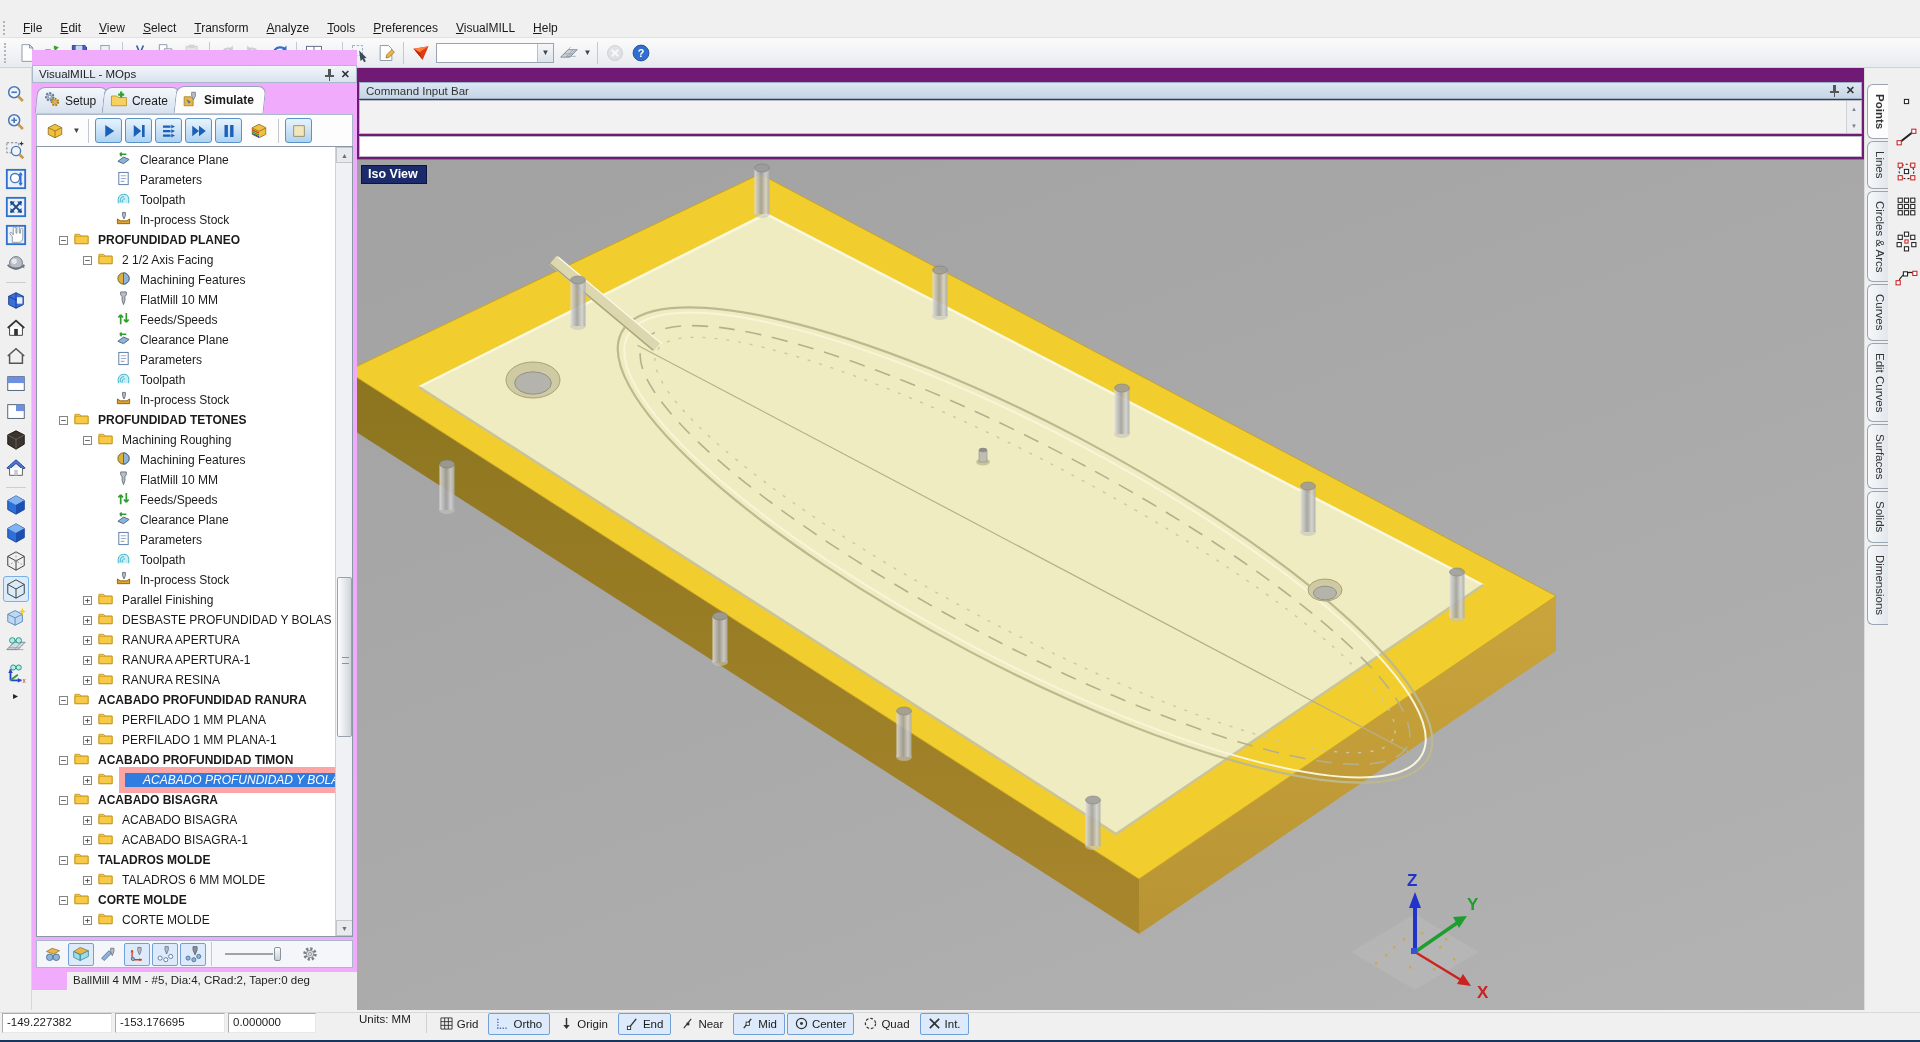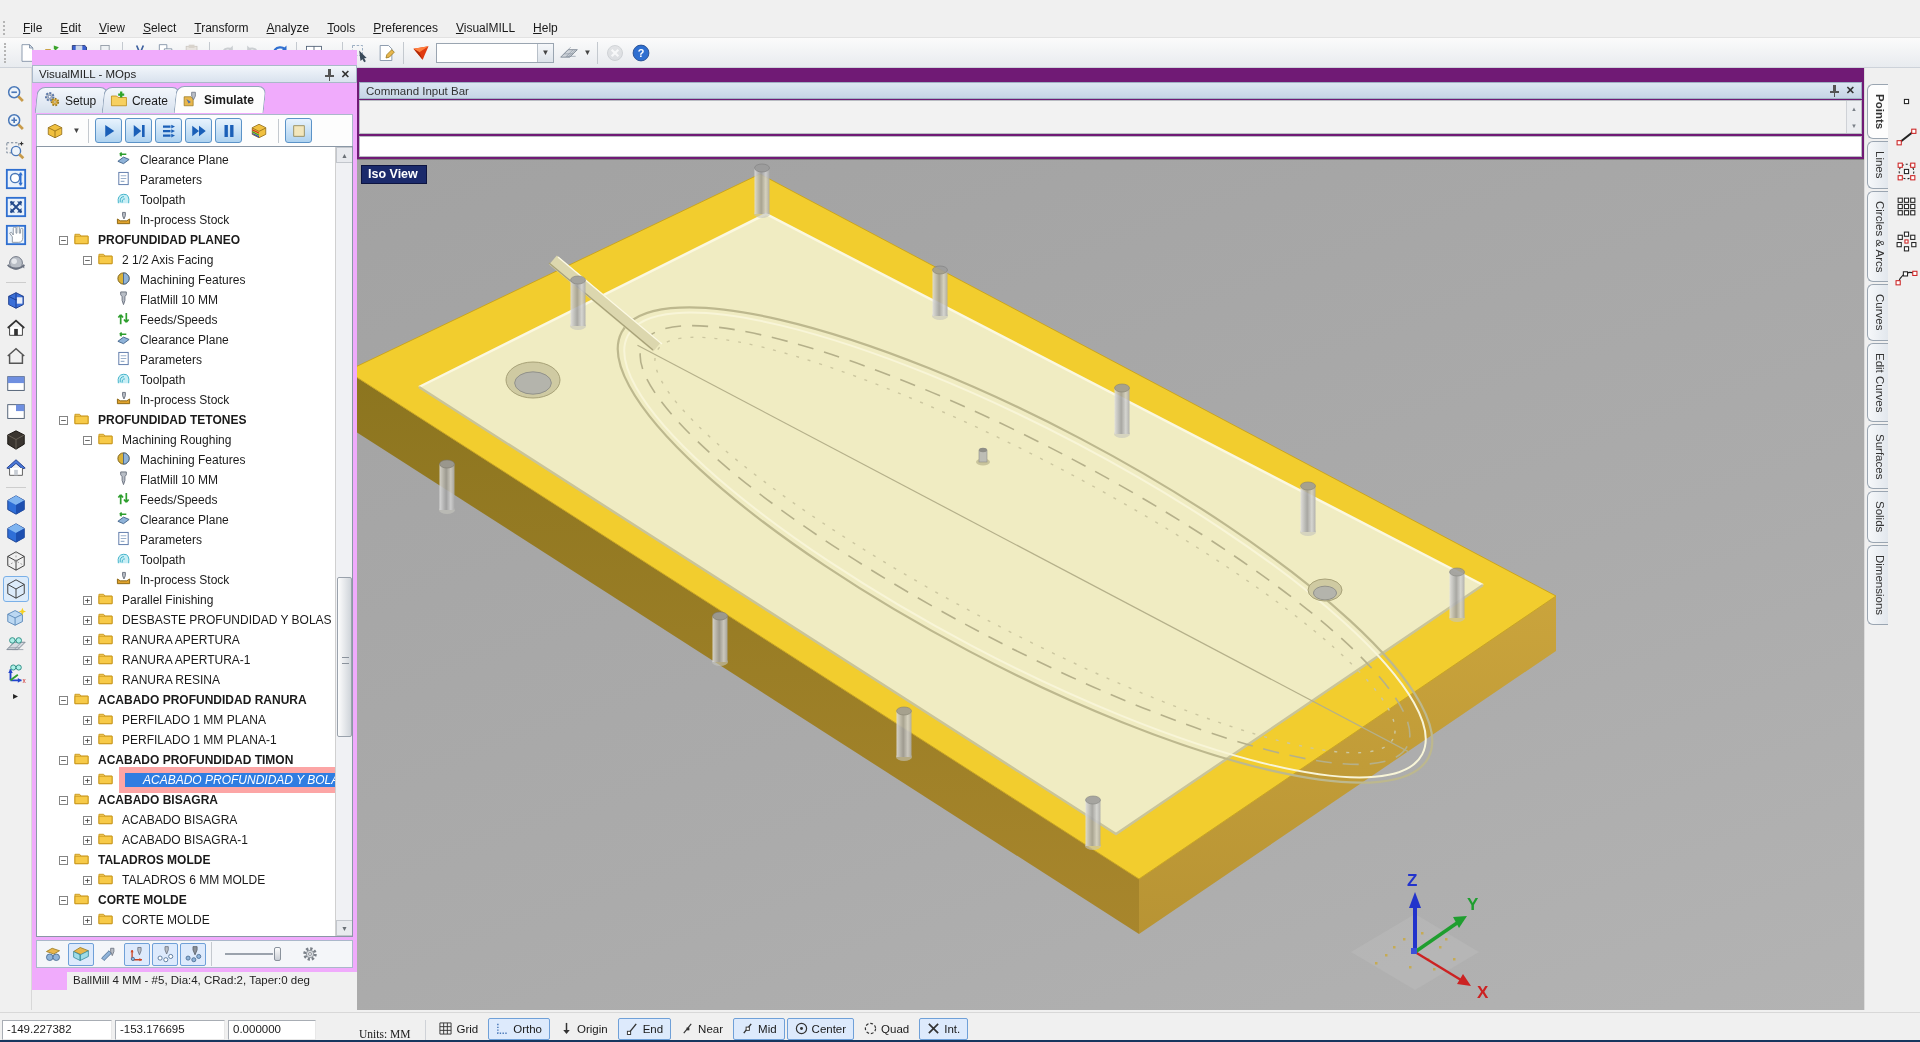--- a/index.html
+++ b/index.html
@@ -120,25 +120,25 @@
   .rightstrip{position:absolute;left:1864px;top:68px;width:56px;height:942px;background:#f0f0f0;border-left:1px solid #dcdcdc;}
   .rtabs{position:absolute;left:2px;top:16px;width:22px;display:flex;flex-direction:column;}
   .rtab{writing-mode:vertical-rl;width:21px;padding:9px 2px;margin-bottom:2px;
     border:1px solid #9aa5b1;border-right:none;border-radius:6px 0 0 6px;
     background:linear-gradient(90deg,#f6f8fa,#e2e7ed);font-size:11.5px;color:#333;text-align:center;}
   .rtab.active{background:#fdfdfd;font-weight:bold;}
   .ricons{position:absolute;left:27px;top:22px;width:28px;display:flex;flex-direction:column;gap:9px;align-items:center;}
   .ricons svg{width:23px;height:23px;}
   
   .statusbar{position:absolute;left:0;top:1012px;width:1920px;height:28px;background:#f0f0f0;
-    border-top:1px solid #d8d8d8;display:flex;align-items:flex-end;padding-left:2px;font-size:11.5px;}
+    border-top:1px solid #d8d8d8;display:flex;align-items:flex-start;padding-left:2px;font-size:11.5px;}
   .coord{width:110px;height:20px;background:#fff;border:1px solid #a8adb4;border-right-color:#e8e8e8;
     border-bottom-color:#e8e8e8;padding:2px 4px;margin-right:3px;font-size:11.5px;}
   .coord.short{width:88px;}
-  .units{margin:0 10px 0 40px;font-family:Liberation Serif, serif;}
+  .units{margin:0 10px 0 40px;}
   .snapsep{width:1px;height:20px;background:#cfd2d7;margin:0 5px;}
   .snap{height:22px;display:flex;align-items:center;gap:4px;padding:0 7px;border:1px solid transparent;border-radius:2px;}
   .snap.on{border-color:#6fa0d8;background:#ddeafc;}
   .snap svg{width:13px;height:13px;}
   .appbottom{position:absolute;left:0;top:1040px;width:1920px;height:2px;background:#16365f;}
 </style>
 </head>
 <body>
 
 <svg width="0" height="0" style="position:absolute">

